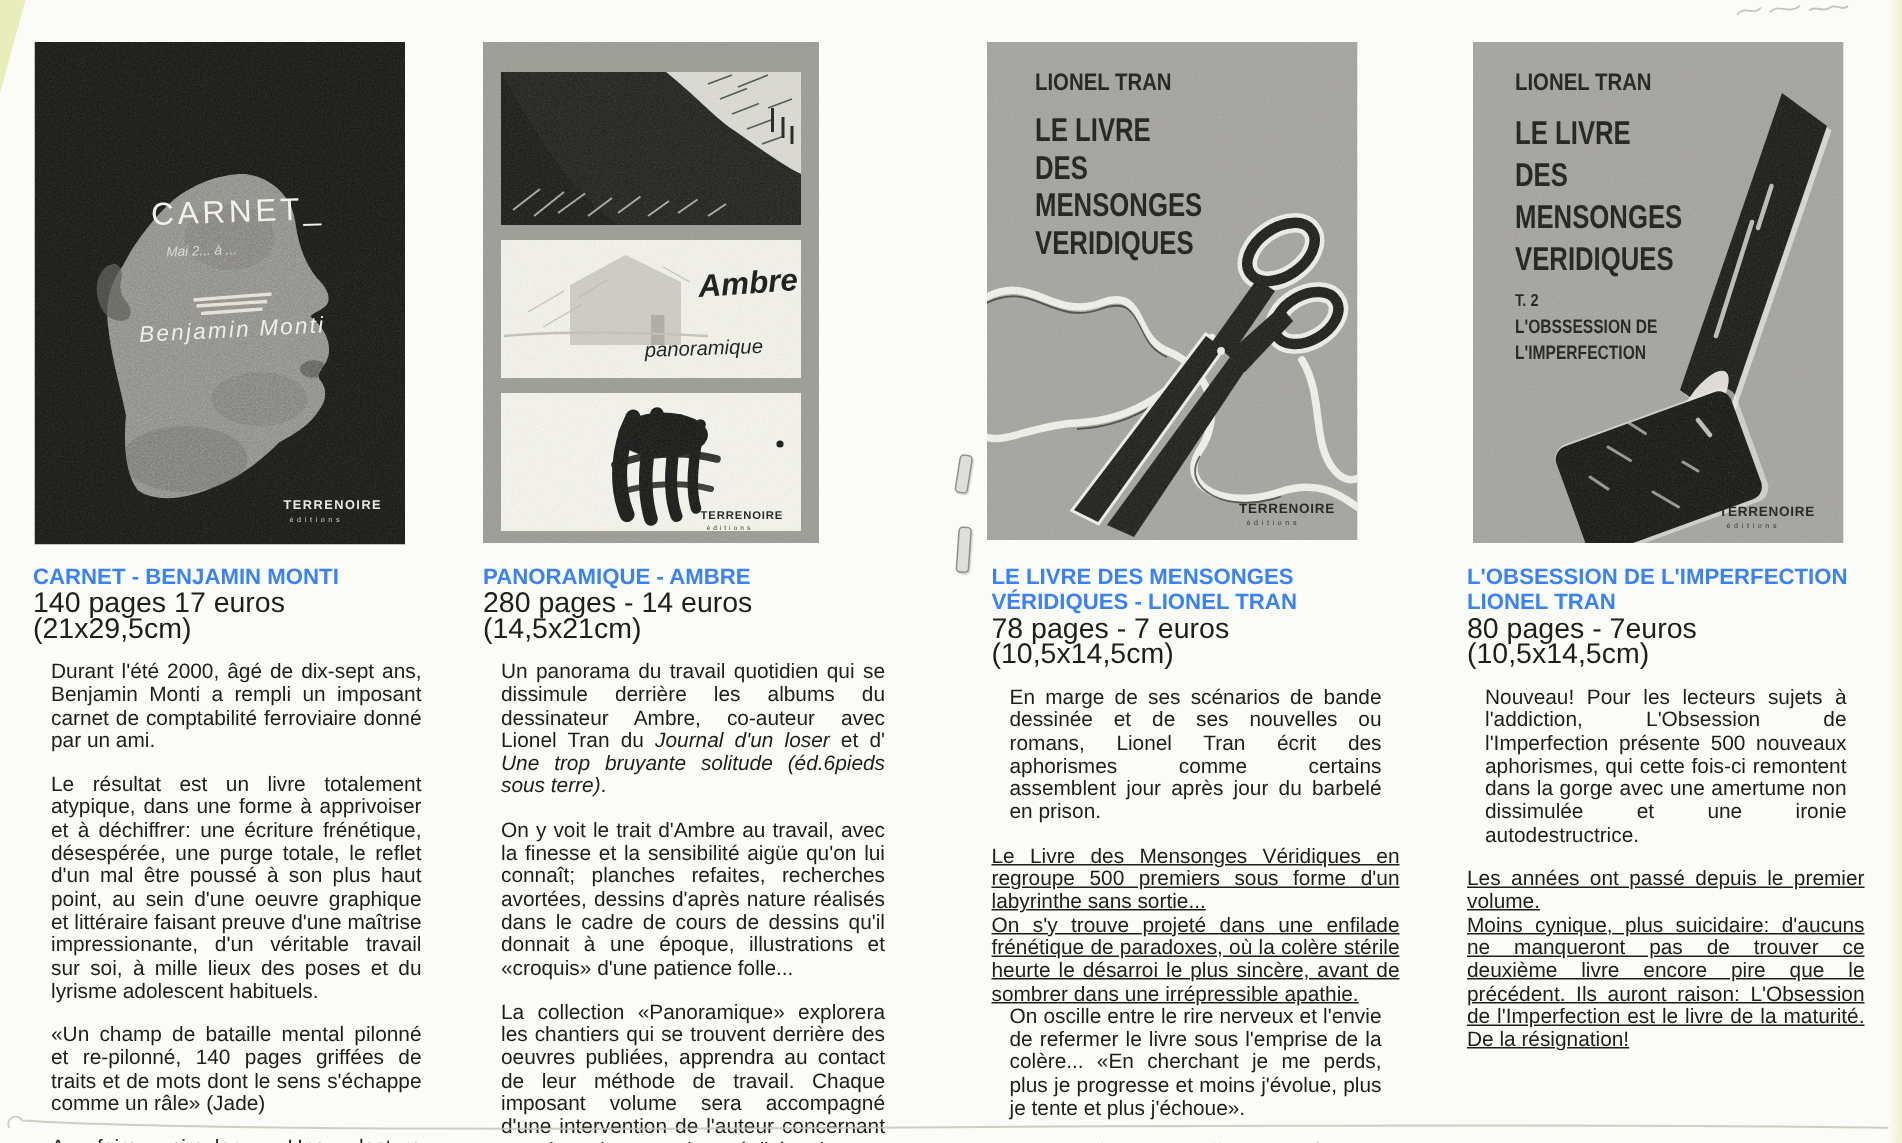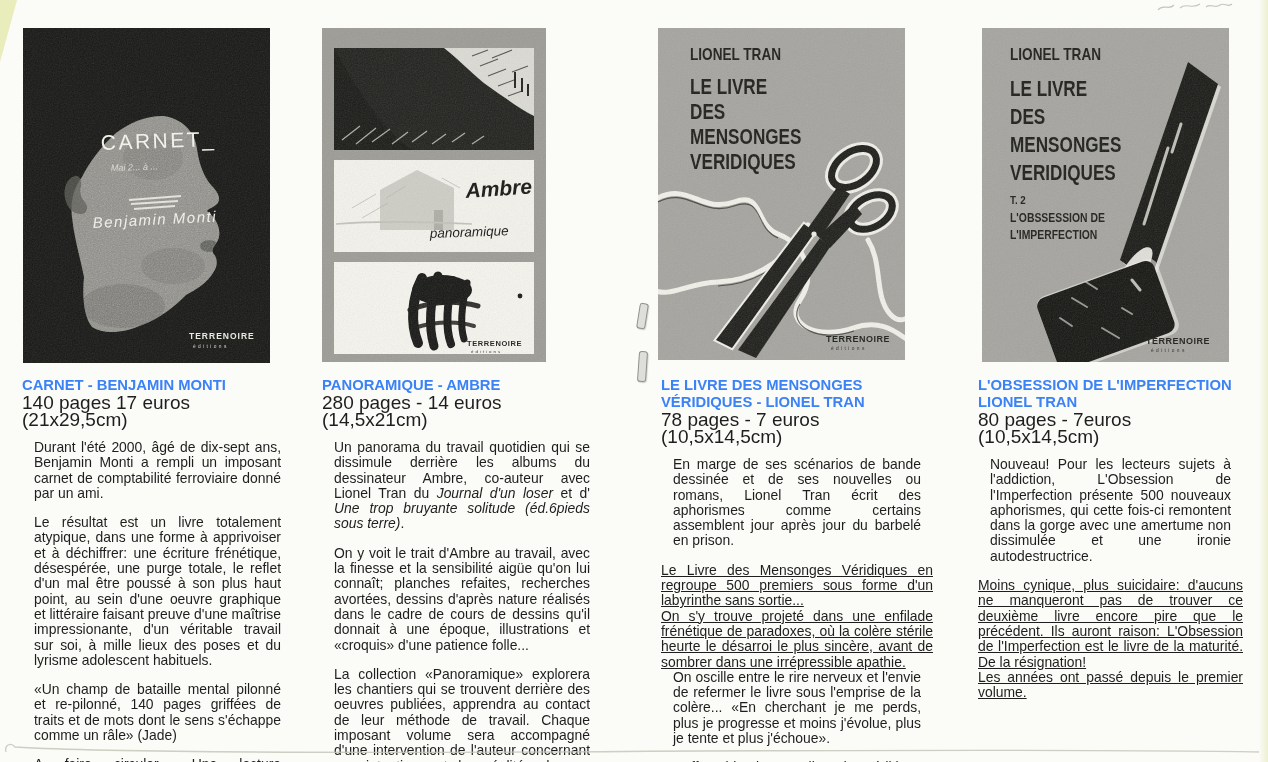--- a/index.html
+++ b/index.html
@@ -230,22 +230,22 @@
   <p class="tight">On s'y trouve projeté dans une enfilade frénétique de paradoxes, où la colère stérile heurte le désarroi le plus sincère, avant de sombrer dans une irrépressible apathie.</p>
   <p>On oscille entre le rire nerveux et l'envie de refermer le livre sous l'emprise de la colère... «En cherchant je me perds, plus je progresse et moins j'évolue, plus je tente et plus j'échoue».</p>
   <p>L'effroyable best seller des éditions TerreNoire.</p>
 </div>
 
 <div id="col4" class="col">
   <h2>L'OBSESSION DE L'IMPERFECTION</h2>
   <h2>LIONEL TRAN</h2>
   <div class="sub">80 pages - 7euros (10,5x14,5cm)</div>
   <p>Nouveau! Pour les lecteurs sujets à l'addiction, L'Obsession de l'Imperfection présente 500 nouveaux aphorismes, qui cette fois-ci remontent dans la gorge avec une amertume non dissimulée et une ironie autodestructrice.</p>
+  <p class="tight">Les années ont passé depuis le premier volume.</p>
   <p class="tight">Moins cynique, plus suicidaire: d'aucuns ne manqueront pas de trouver ce deuxième livre encore pire que le précédent. Ils auront raison: L'Obsession de l'Imperfection est le livre de la maturité. De la résignation!</p>
-  <p class="tight">Les années ont passé depuis le premier volume.</p>
 </div>
 
 <svg class="pencil-marks" width="110" height="16" viewBox="0 0 110 16">
   <g stroke="#a9a99c" stroke-width="1.2" fill="none" opacity="0.65">
     <path d="M8 10 C13 3 19 11 24 5"></path>
     <path d="M30 8 C36 2 42 10 50 4"></path>
     <path d="M56 7 C61 3 65 9 70 5 C74 2 78 8 82 4"></path>
   </g>
 </svg>
 <svg class="bottom-curve" width="1268" height="26" viewBox="0 0 1268 26">

